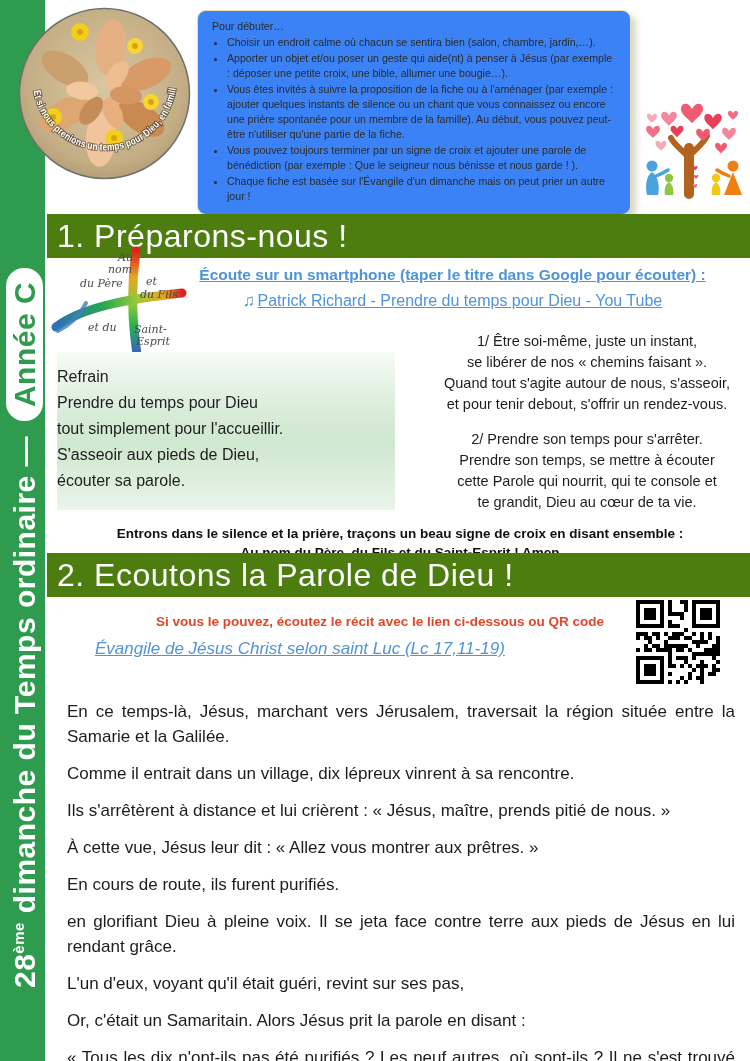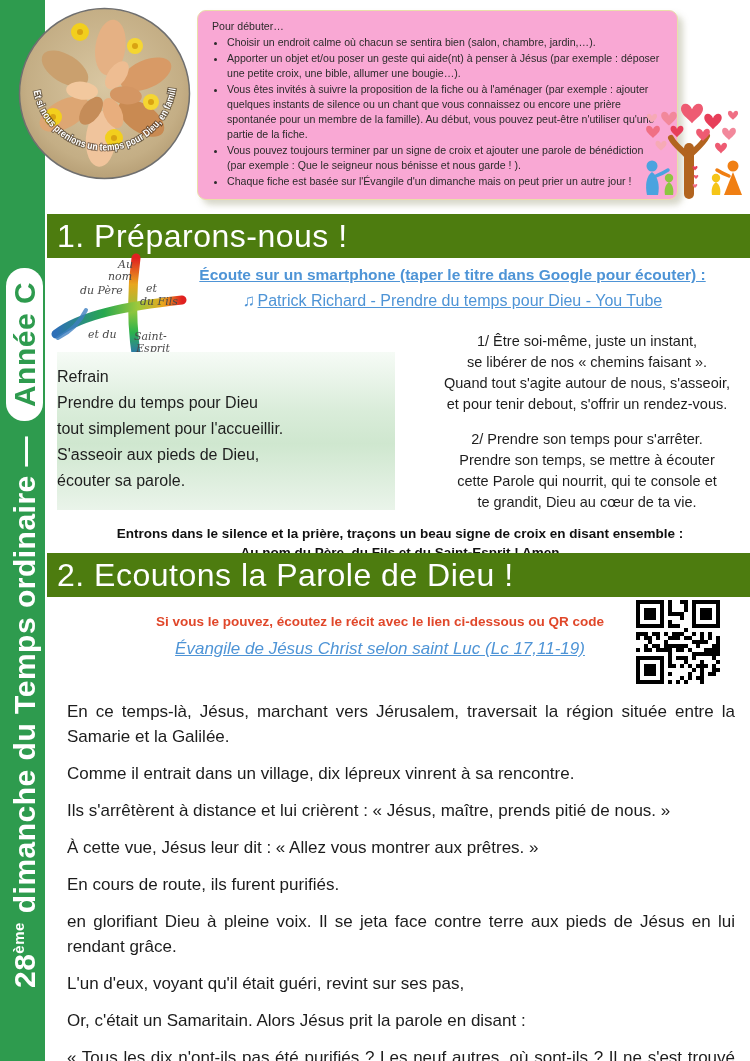--- a/index.html
+++ b/index.html
@@ -12,22 +12,22 @@
   .sidebar-text{position:absolute;left:8px;top:988px;width:845px;height:32px;
     transform:rotate(-90deg);transform-origin:0 0;white-space:nowrap;
     font-size:30px;font-weight:bold;color:#ffffff;letter-spacing:.5px;}
   .sidebar-text sup{font-size:15px;}
   .sidebar-year{color:#2E9B4E;background:#ffffff;border-radius:18px;padding:2px 14px;margin-left:6px;}
 
   
   .badge{position:absolute;left:18px;top:7px;width:173px;height:173px;}
 
   
-  .intro{position:absolute;left:197px;top:10px;width:481px;min-height:184px;
-    background:#f9a8d4;border:1px solid #EADFA9;border-radius:9px;
+  .intro{position:absolute;left:197px;top:10px;width:434px;min-height:184px;
+    background:#3b82f6;border:1px solid #EADFA9;border-radius:9px;
     box-shadow:5px 5px 6px rgba(140,140,100,.35);padding:8px 12px 9px 12px;
     color:#2b2b2b;font-size:10.6px;line-height:15px;font-weight:500;}
   .intro-title{margin:0 0 1px 2px;}
   .intro ul{margin:0;padding:0 0 0 17px;}
   .intro li{margin:0 0 1px 0;}
 
   
   .tree{position:absolute;left:639px;top:96px;width:107px;height:107px;}
 
   
@@ -37,40 +37,40 @@
   .banner1{top:214px;}
   .banner2{top:553px;}
 
   
   .listen{position:absolute;left:160px;top:266px;width:585px;text-align:center;color:#4E94D6;}
   .listen .l1{font-size:15.5px;font-weight:bold;text-decoration:underline;cursor:pointer;}
   .listen .l2{font-size:16px;margin-top:7px;text-decoration:underline;cursor:pointer;}
   .note{font-size:17px;text-decoration:none;display:inline-block;margin-right:2px;}
 
   
-  .cross{position:absolute;left:50px;top:248px;width:138px;height:138px;}
+  .cross{position:absolute;left:50px;top:241px;width:138px;height:138px;}
 
   
   .refrain{position:absolute;left:57px;top:352px;width:338px;height:158px;
     background:linear-gradient(180deg,#f6fbf6 0%,#d9ecd9 38%,#cfe7cf 58%,#eaf4ea 100%);
     text-align:left;color:#1e1e1e;font-size:16px;line-height:26px;padding-top:12px;}
 
   
   .verses{position:absolute;left:428px;top:331px;width:318px;text-align:center;
     color:#1e1e1e;font-size:14.5px;line-height:21px;}
   .verses .gap{height:14px;}
 
   
   .closing{position:absolute;left:50px;top:524px;width:700px;text-align:center;
     font-weight:bold;font-size:13.5px;line-height:19px;color:#111;}
 
   
   .instruction{position:absolute;left:95px;top:614px;width:570px;text-align:center;
     color:#E0472A;font-weight:bold;font-size:13.5px;}
-  .gospel-link{position:absolute;left:95px;top:639px;width:570px;text-align:center;
+  .gospel-link{position:absolute;left:95px;top:639px;width:570px;text-align:left;
     color:#4E94D6;font-style:italic;font-size:17px;text-decoration:underline;cursor:pointer;}
   .qr{position:absolute;left:634px;top:598px;width:88px;height:88px;}
 
   
   .gospel{position:absolute;left:55px;top:687px;width:692px;color:#1c1c1c;
     font-size:17px;line-height:25px;}
   .gospel p{margin:12px;text-align:justify;}
 </style>
 </head>
 <body>

